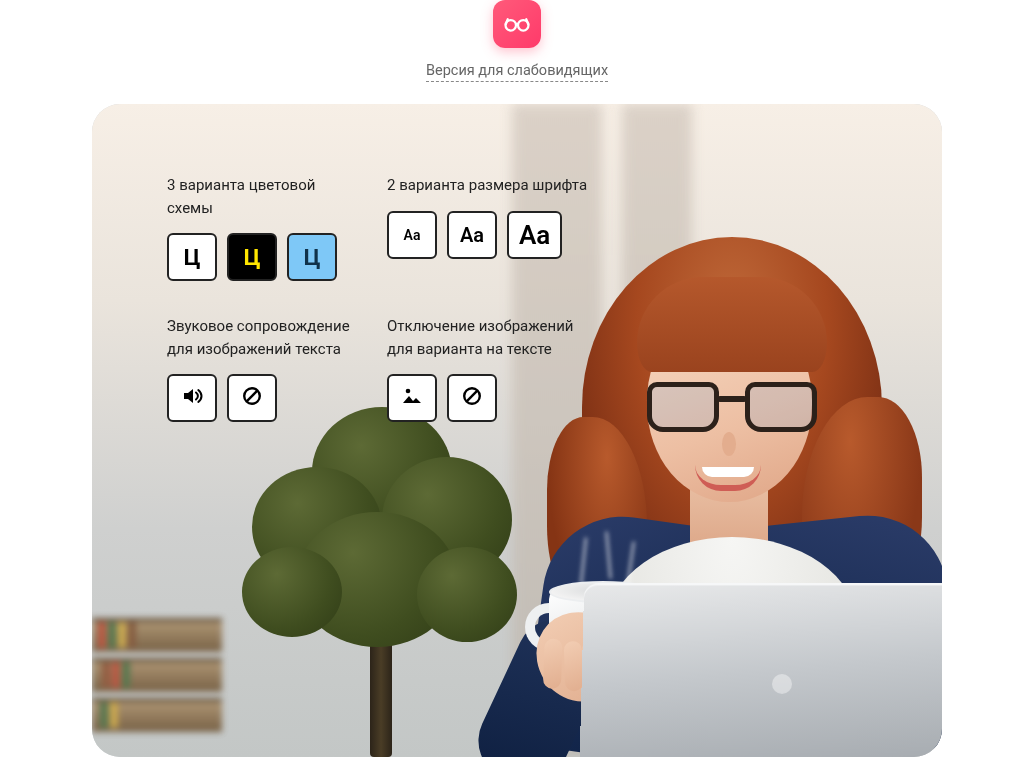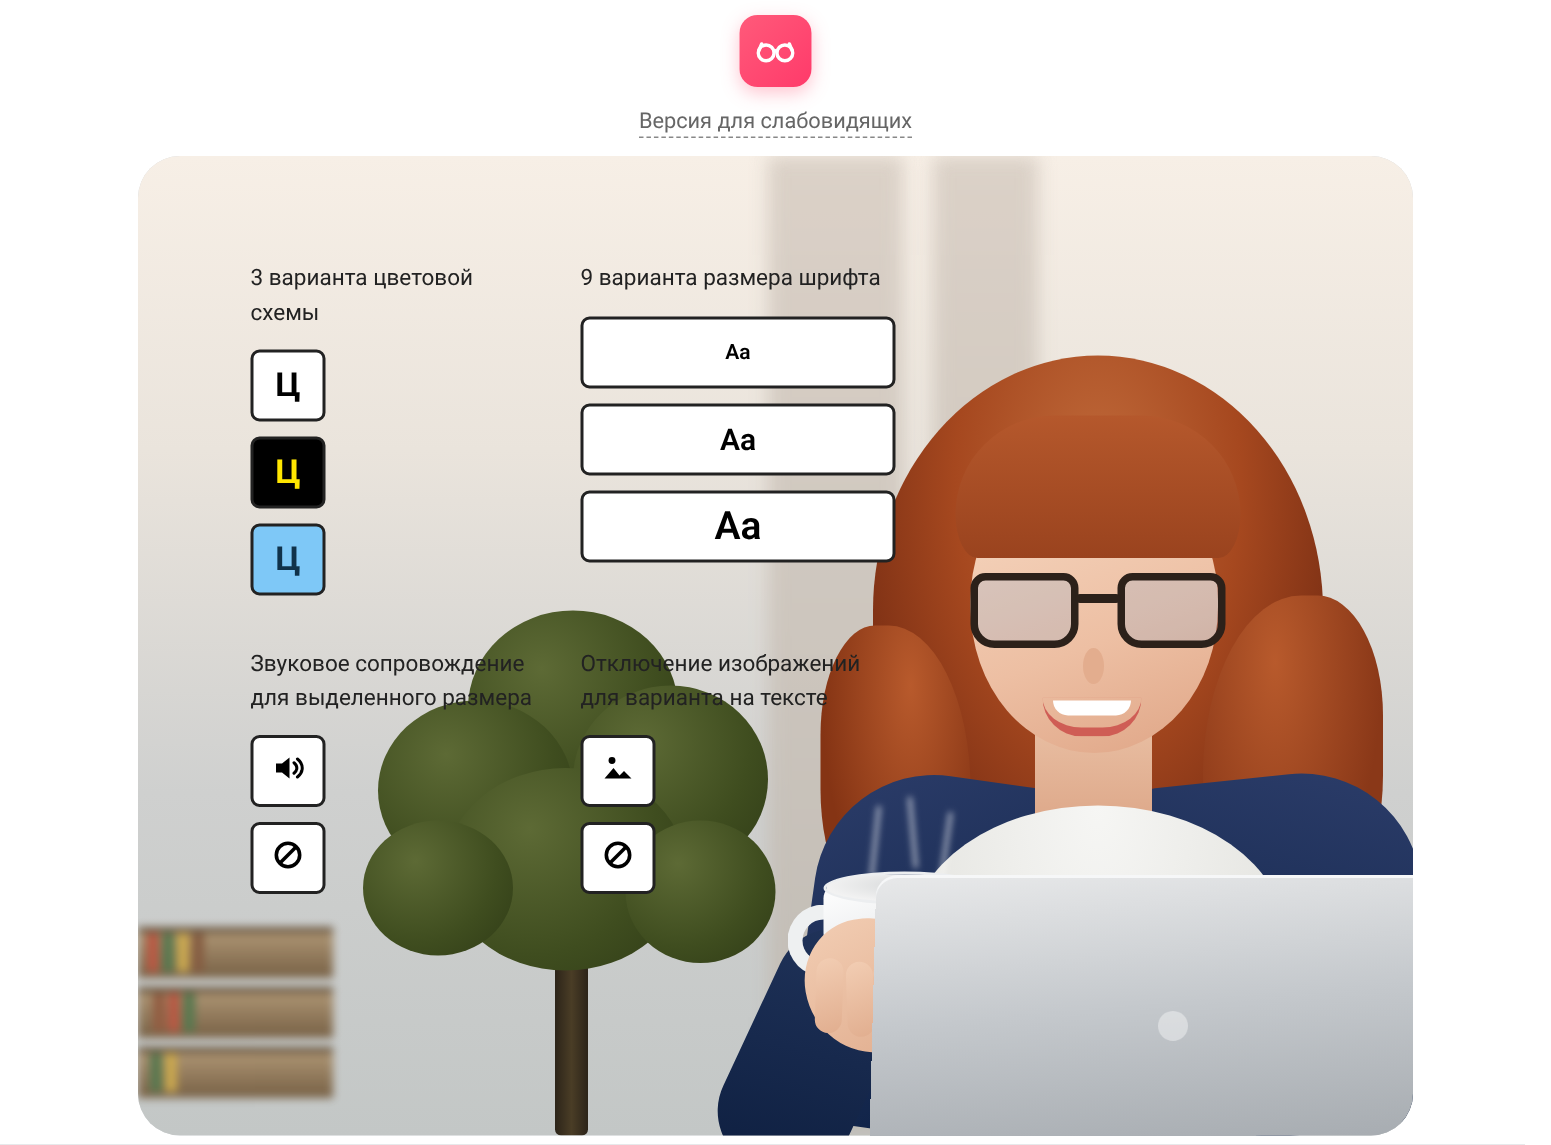--- a/index.html
+++ b/index.html
@@ -11,21 +11,21 @@
       font-family: -apple-system, BlinkMacSystemFont, "Segoe UI", Roboto, Arial, sans-serif;
       width: 1034px;
       height: 763px;
       background: #fff;
       position: relative;
     }
     .header-area {
       display: flex;
       flex-direction: column;
       align-items: center;
-      padding-top: 10px;
+      padding-top: 0;
     }
     .icon-badge {
       width: 48px;
       height: 48px;
       background: linear-gradient(135deg, #ff5a7a 0%, #ff3a6a 100%);
       border-radius: 12px;
       display: flex;
       align-items: center;
       justify-content: center;
       box-shadow: 0 4px 12px rgba(255, 90, 120, 0.35);
@@ -357,21 +357,20 @@
     .section-label {
       font-size: 15px;
       color: #222;
       line-height: 1.5;
       margin-bottom: 14px;
     }
     .row {
       display: flex;
       gap: 10px;
       margin-bottom: 34px;
-      flex-direction: column;
     }
     .cols {
       display: flex;
       gap: 30px;
     }
     .col { flex: 0 0 auto; }
     .col.left { width: 190px; }
     .col.right { width: 210px; }
     .opt {
       height: 48px;
@@ -490,32 +489,32 @@
     <div class="cols">
       <div class="col left">
         <div class="section-label">3 варианта цветовой схемы</div>
         <div class="row">
           <div class="opt scheme scheme1">Ц</div>
           <div class="opt scheme scheme2">Ц</div>
           <div class="opt scheme scheme3">Ц</div>
         </div>
       </div>
       <div class="col right">
-        <div class="section-label">9 варианта размера шрифта</div>
+        <div class="section-label">2 варианта размера шрифта</div>
         <div class="row">
           <div class="opt font1">Aa</div>
           <div class="opt font2">Aa</div>
           <div class="opt font3">Aa</div>
         </div>
       </div>
     </div>
 
     <div class="cols">
       <div class="col left">
-        <div class="section-label">Звуковое сопровождение для выделенного размера</div>
+        <div class="section-label">Звуковое сопровождение для изображений текста</div>
         <div class="row">
           <div class="opt iconbtn">
             <span>
               <svg width="24" height="24" viewBox="0 0 24 24" fill="#000">
                   <path d="M4 9v6h4l5 4V5L8 9H4z"></path>
                   <path d="M16 8.5c1.2 1 1.9 2.2 1.9 3.5s-.7 2.5-1.9 3.5" stroke="#000" stroke-width="2" fill="none" stroke-linecap="round"></path>
                   <path d="M18.3 6c2 1.6 3.2 3.6 3.2 6s-1.2 4.4-3.2 6" stroke="#000" stroke-width="2" fill="none" stroke-linecap="round"></path>
                 </svg>
             </span>
           </div>

